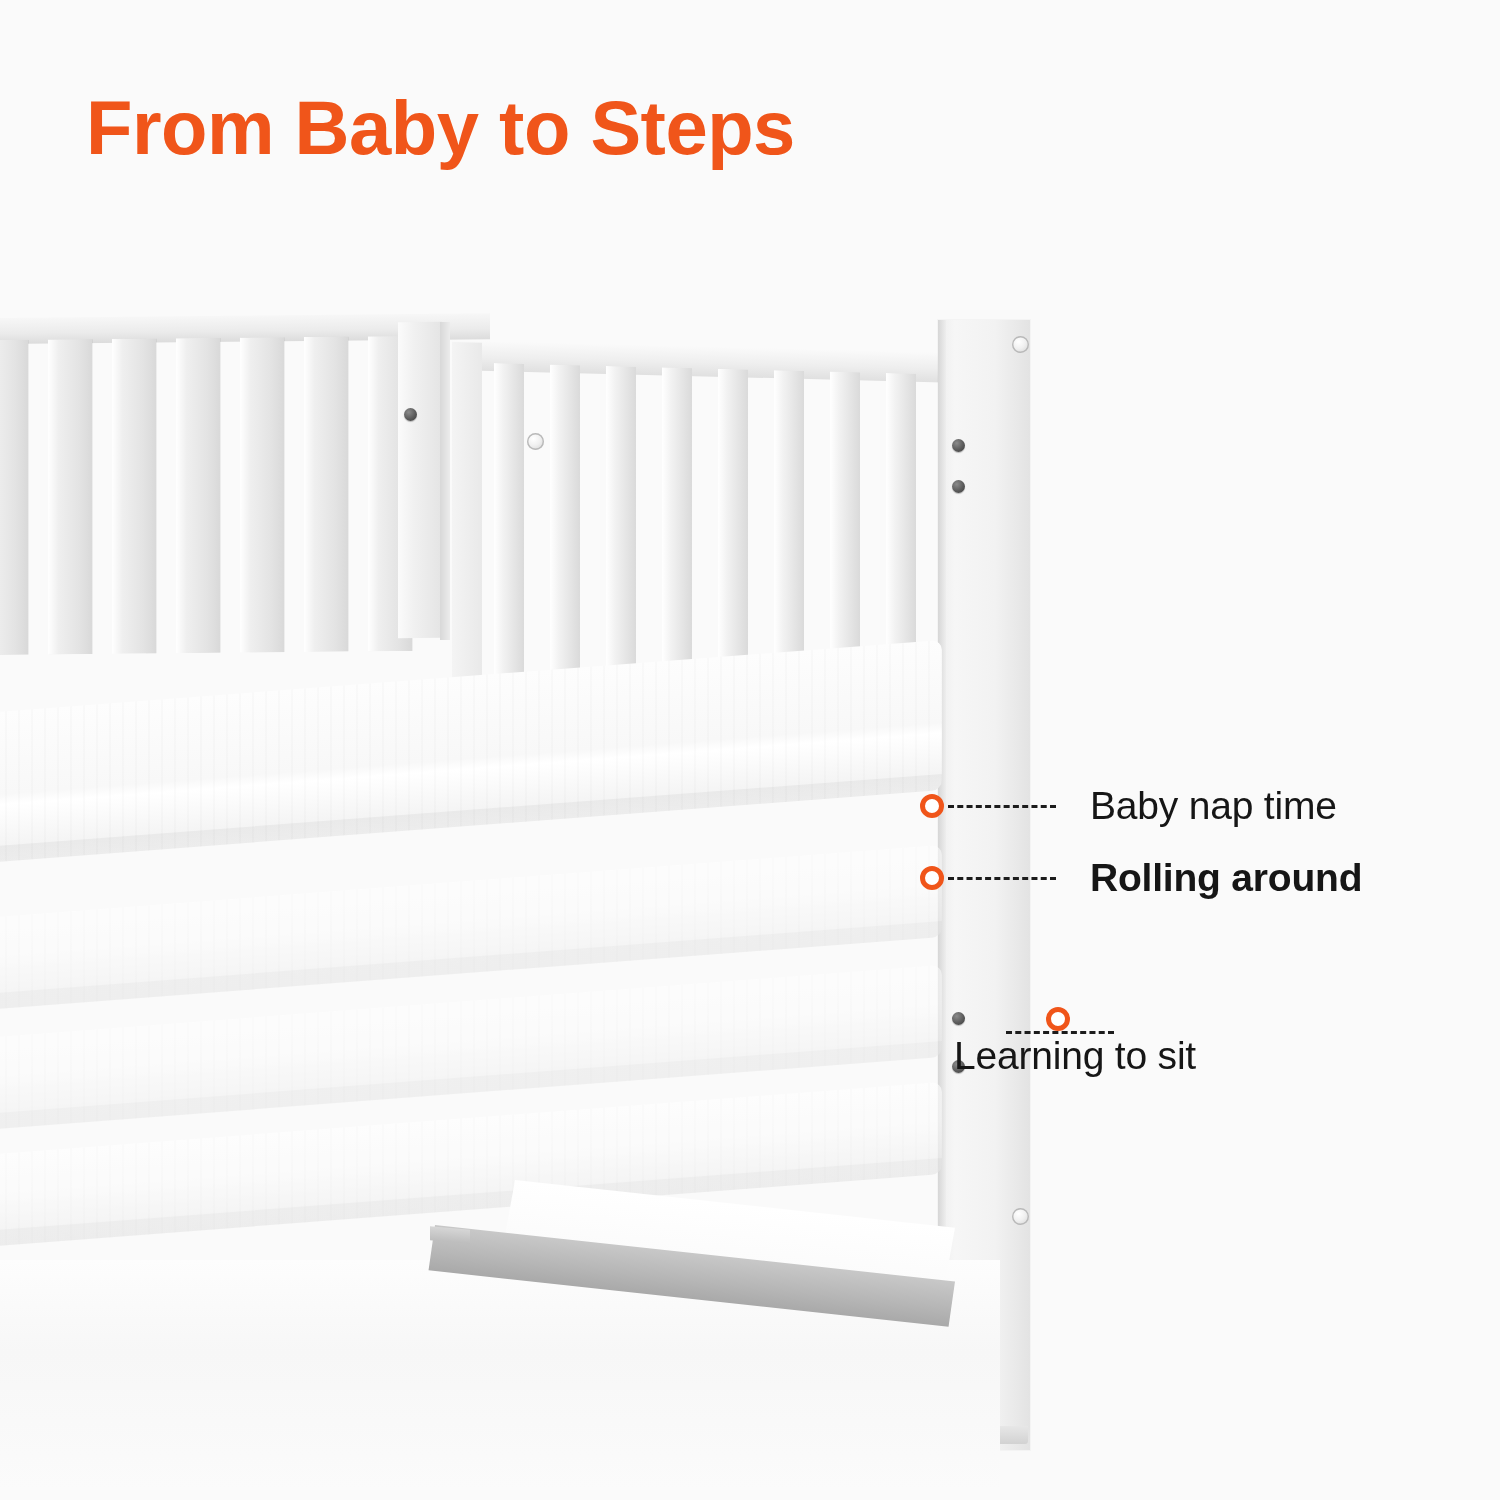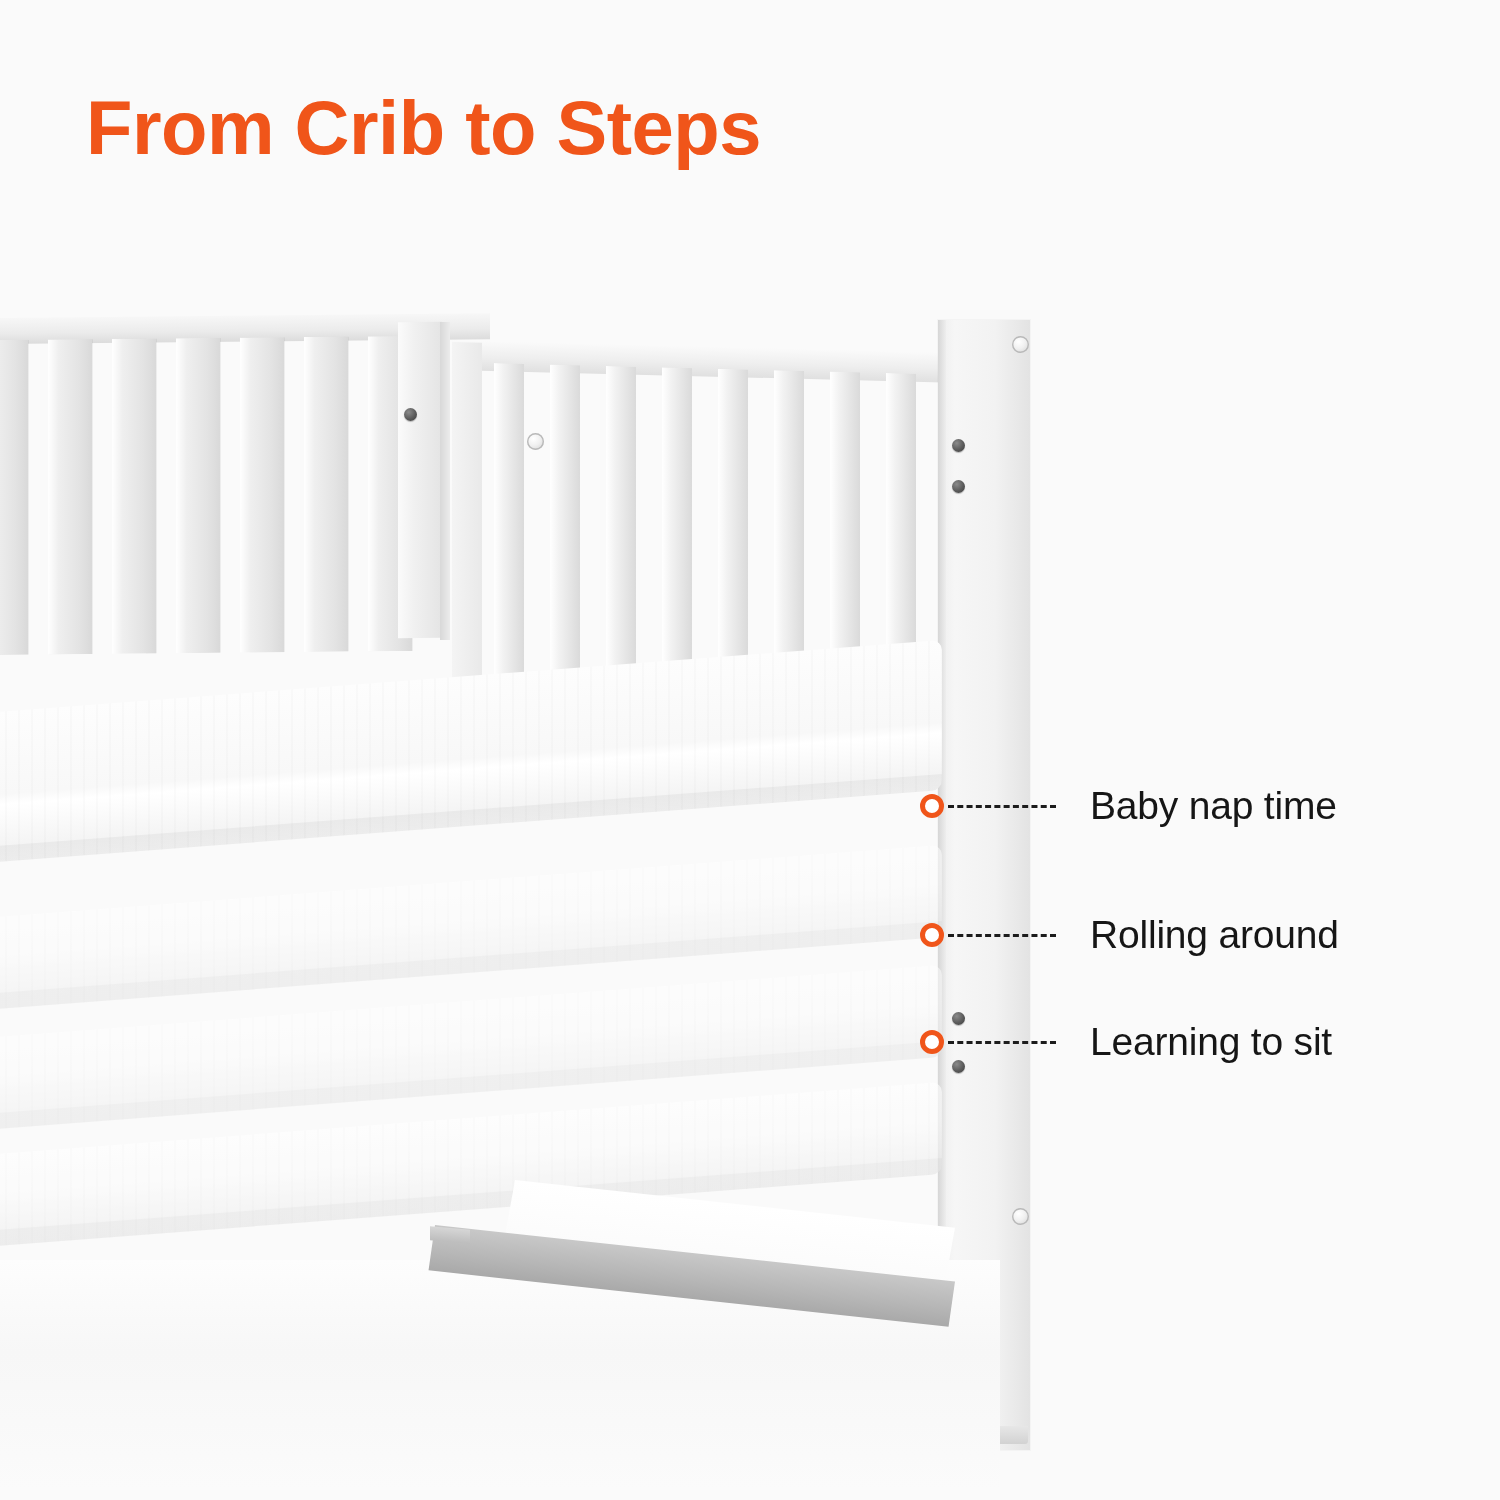--- a/index.html
+++ b/index.html
@@ -280,21 +280,21 @@
     color: #161616;
     white-space: nowrap;
     letter-spacing: -0.2px;
   }
 </style>
 </head>
 <body>
 
 <div id="page">
 
-  <div class="title">From Crib to Steps</div>
+  <div class="title">From Baby to Steps</div>
 
   <div class="photo">
 
     <div class="side-rail"></div>
     <div class="side-slats">
       <div class="slat" style="left:-6px;  width:44px;"></div>
       <div class="slat" style="left:58px;  width:44px;"></div>
       <div class="slat" style="left:122px; width:44px;"></div>
       <div class="slat" style="left:186px; width:44px;"></div>
       <div class="slat" style="left:250px; width:44px;"></div>
@@ -352,26 +352,26 @@
     <div class="stretcher-tab"></div>
 
   </div>
 
   <div class="callout" style="top:786px;">
     <span class="marker-ring"></span>
     <span class="leader"></span>
     <span class="callout-label">Baby nap time</span>
   </div>
 
-  <div class="callout" style="top:915px;">
+  <div class="callout" style="top:858px;font-weight:bold;">
     <span class="marker-ring"></span>
     <span class="leader"></span>
     <span class="callout-label">Rolling around</span>
   </div>
 
-  <div class="callout" style="top:1022px;">
+  <div class="callout" style="top:1022px;flex-direction:column;">
     <span class="marker-ring"></span>
     <span class="leader"></span>
     <span class="callout-label">Learning to sit</span>
   </div>
 
 
 </div>
 
 </body></html>

